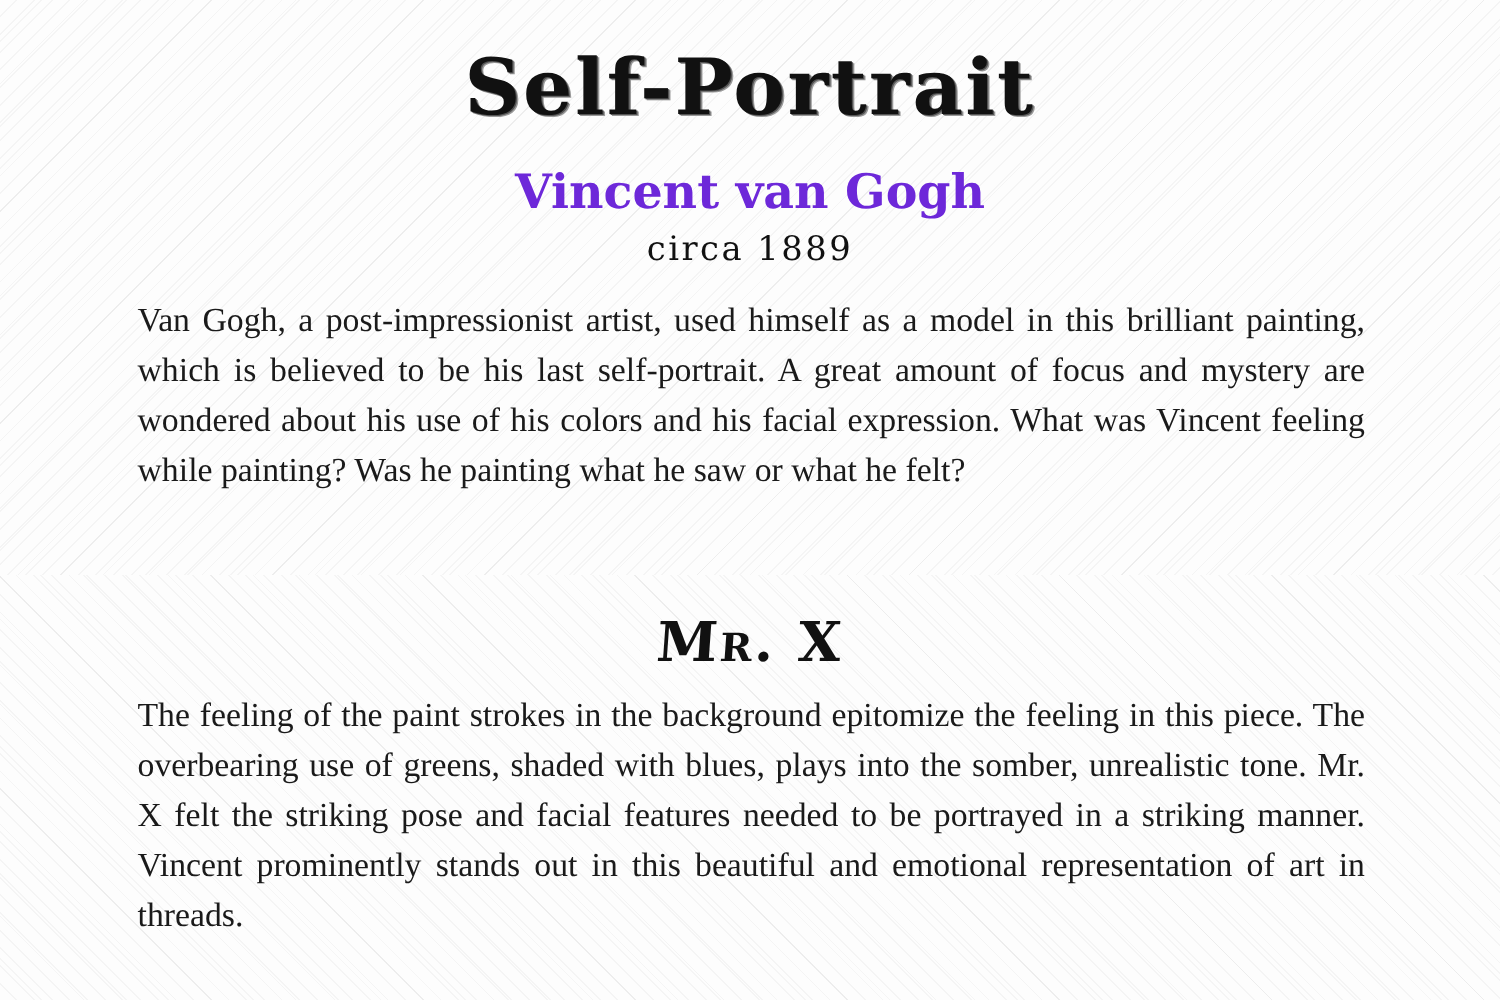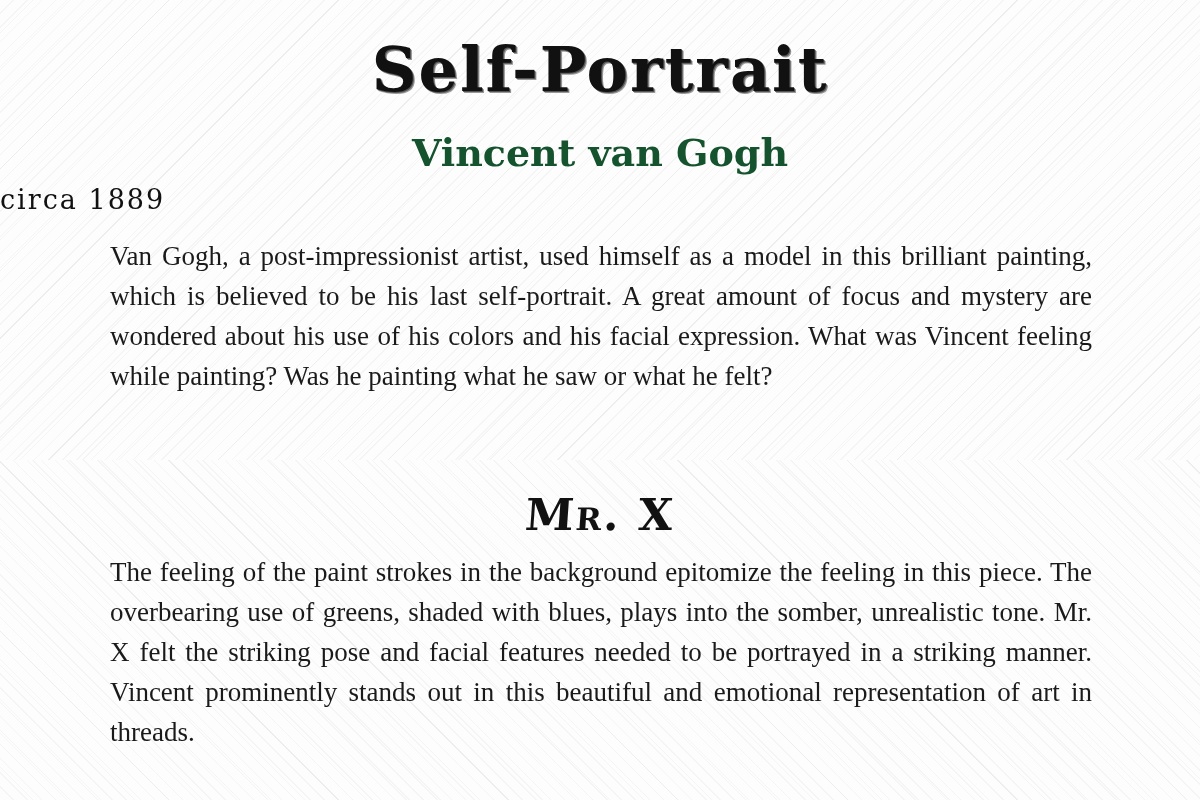--- a/index.html
+++ b/index.html
@@ -55,27 +55,28 @@
     }
     .artist {
       position: absolute;
       left: 0; top: 128px;
       width: 1200px;
       text-align: center;
       font-family: "DejaVu Serif", "Liberation Serif", serif;
       font-weight: bold;
       font-size: 38px;
       line-height: 50px;
-      color: #14532d;
+      color: #6d28d9;
       margin: 0;
     }
     .date {
       position: absolute;
       left: 0; top: 180px;
       width: 1200px;
+      text-align: center;
       font-family: "DejaVu Serif", "Liberation Serif", serif;
       font-size: 27px;
       line-height: 40px;
       letter-spacing: 2px;
       color: #111;
       margin: 0;
     }
     .para {
       position: absolute;
       left: 110px;

